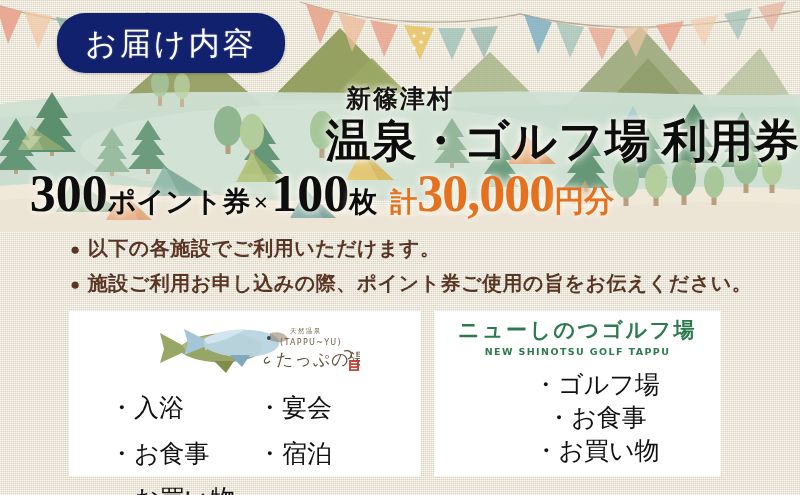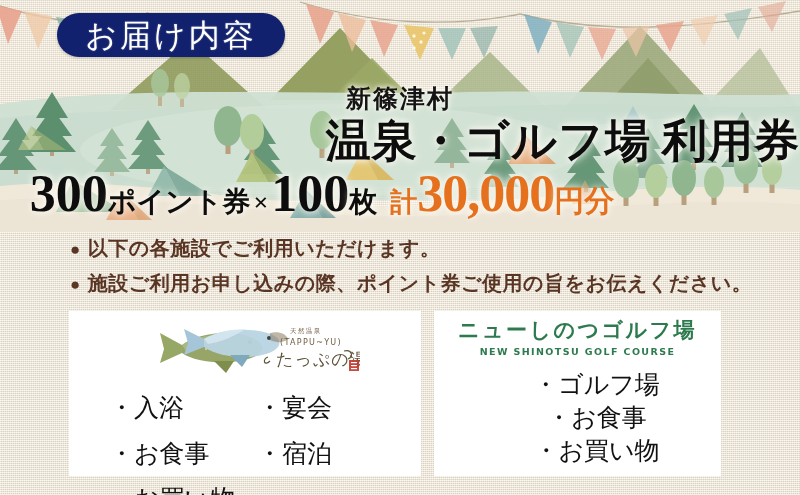--- a/index.html
+++ b/index.html
@@ -43,21 +43,21 @@
     background-image:
       repeating-linear-gradient(0deg, rgba(255,255,255,.45) 0 1px, rgba(170,152,122,.12) 1px 2px),
       repeating-linear-gradient(90deg, rgba(255,255,255,.40) 0 1px, rgba(170,152,122,.10) 1px 2px);
   }
   #header-scene svg { position: absolute; left: 0; top: 0; }
 
   
   #badge {
     position: absolute;
     left: 57px; top: 13px;
-    width: 228px; height: 44px;
+    width: 228px; height: 60px;
     background: #11216d;
     border-radius: 28px;
     display: flex; align-items: center; justify-content: center;
     box-shadow: 0 1px 3px rgba(0,0,0,.22);
     z-index: 6;
   }
   #badge .txt {
     color: #ffffff;
     font-size: 31px;
     font-weight: 400;
@@ -466,21 +466,21 @@
       <div class="svc">・お食事</div>
       <div class="svc">・宿泊</div>
       <div class="svc">・お買い物</div>
     </div>
   </div>
 
   <div class="card" id="card-golf">
 
     <div id="golf-logo">
       <div class="name">ニューしのつゴルフ場</div>
-      <div class="sub">NEW SHINOTSU GOLF COURSE</div>
+      <div class="sub">NEW SHINOTSU GOLF TAPPU</div>
     </div>
 
     <div id="golf-services">
       <div class="svc">・ゴルフ場</div>
       <div class="svc">・お食事</div>
       <div class="svc">・お買い物</div>
     </div>
   </div>
 
 </div>

